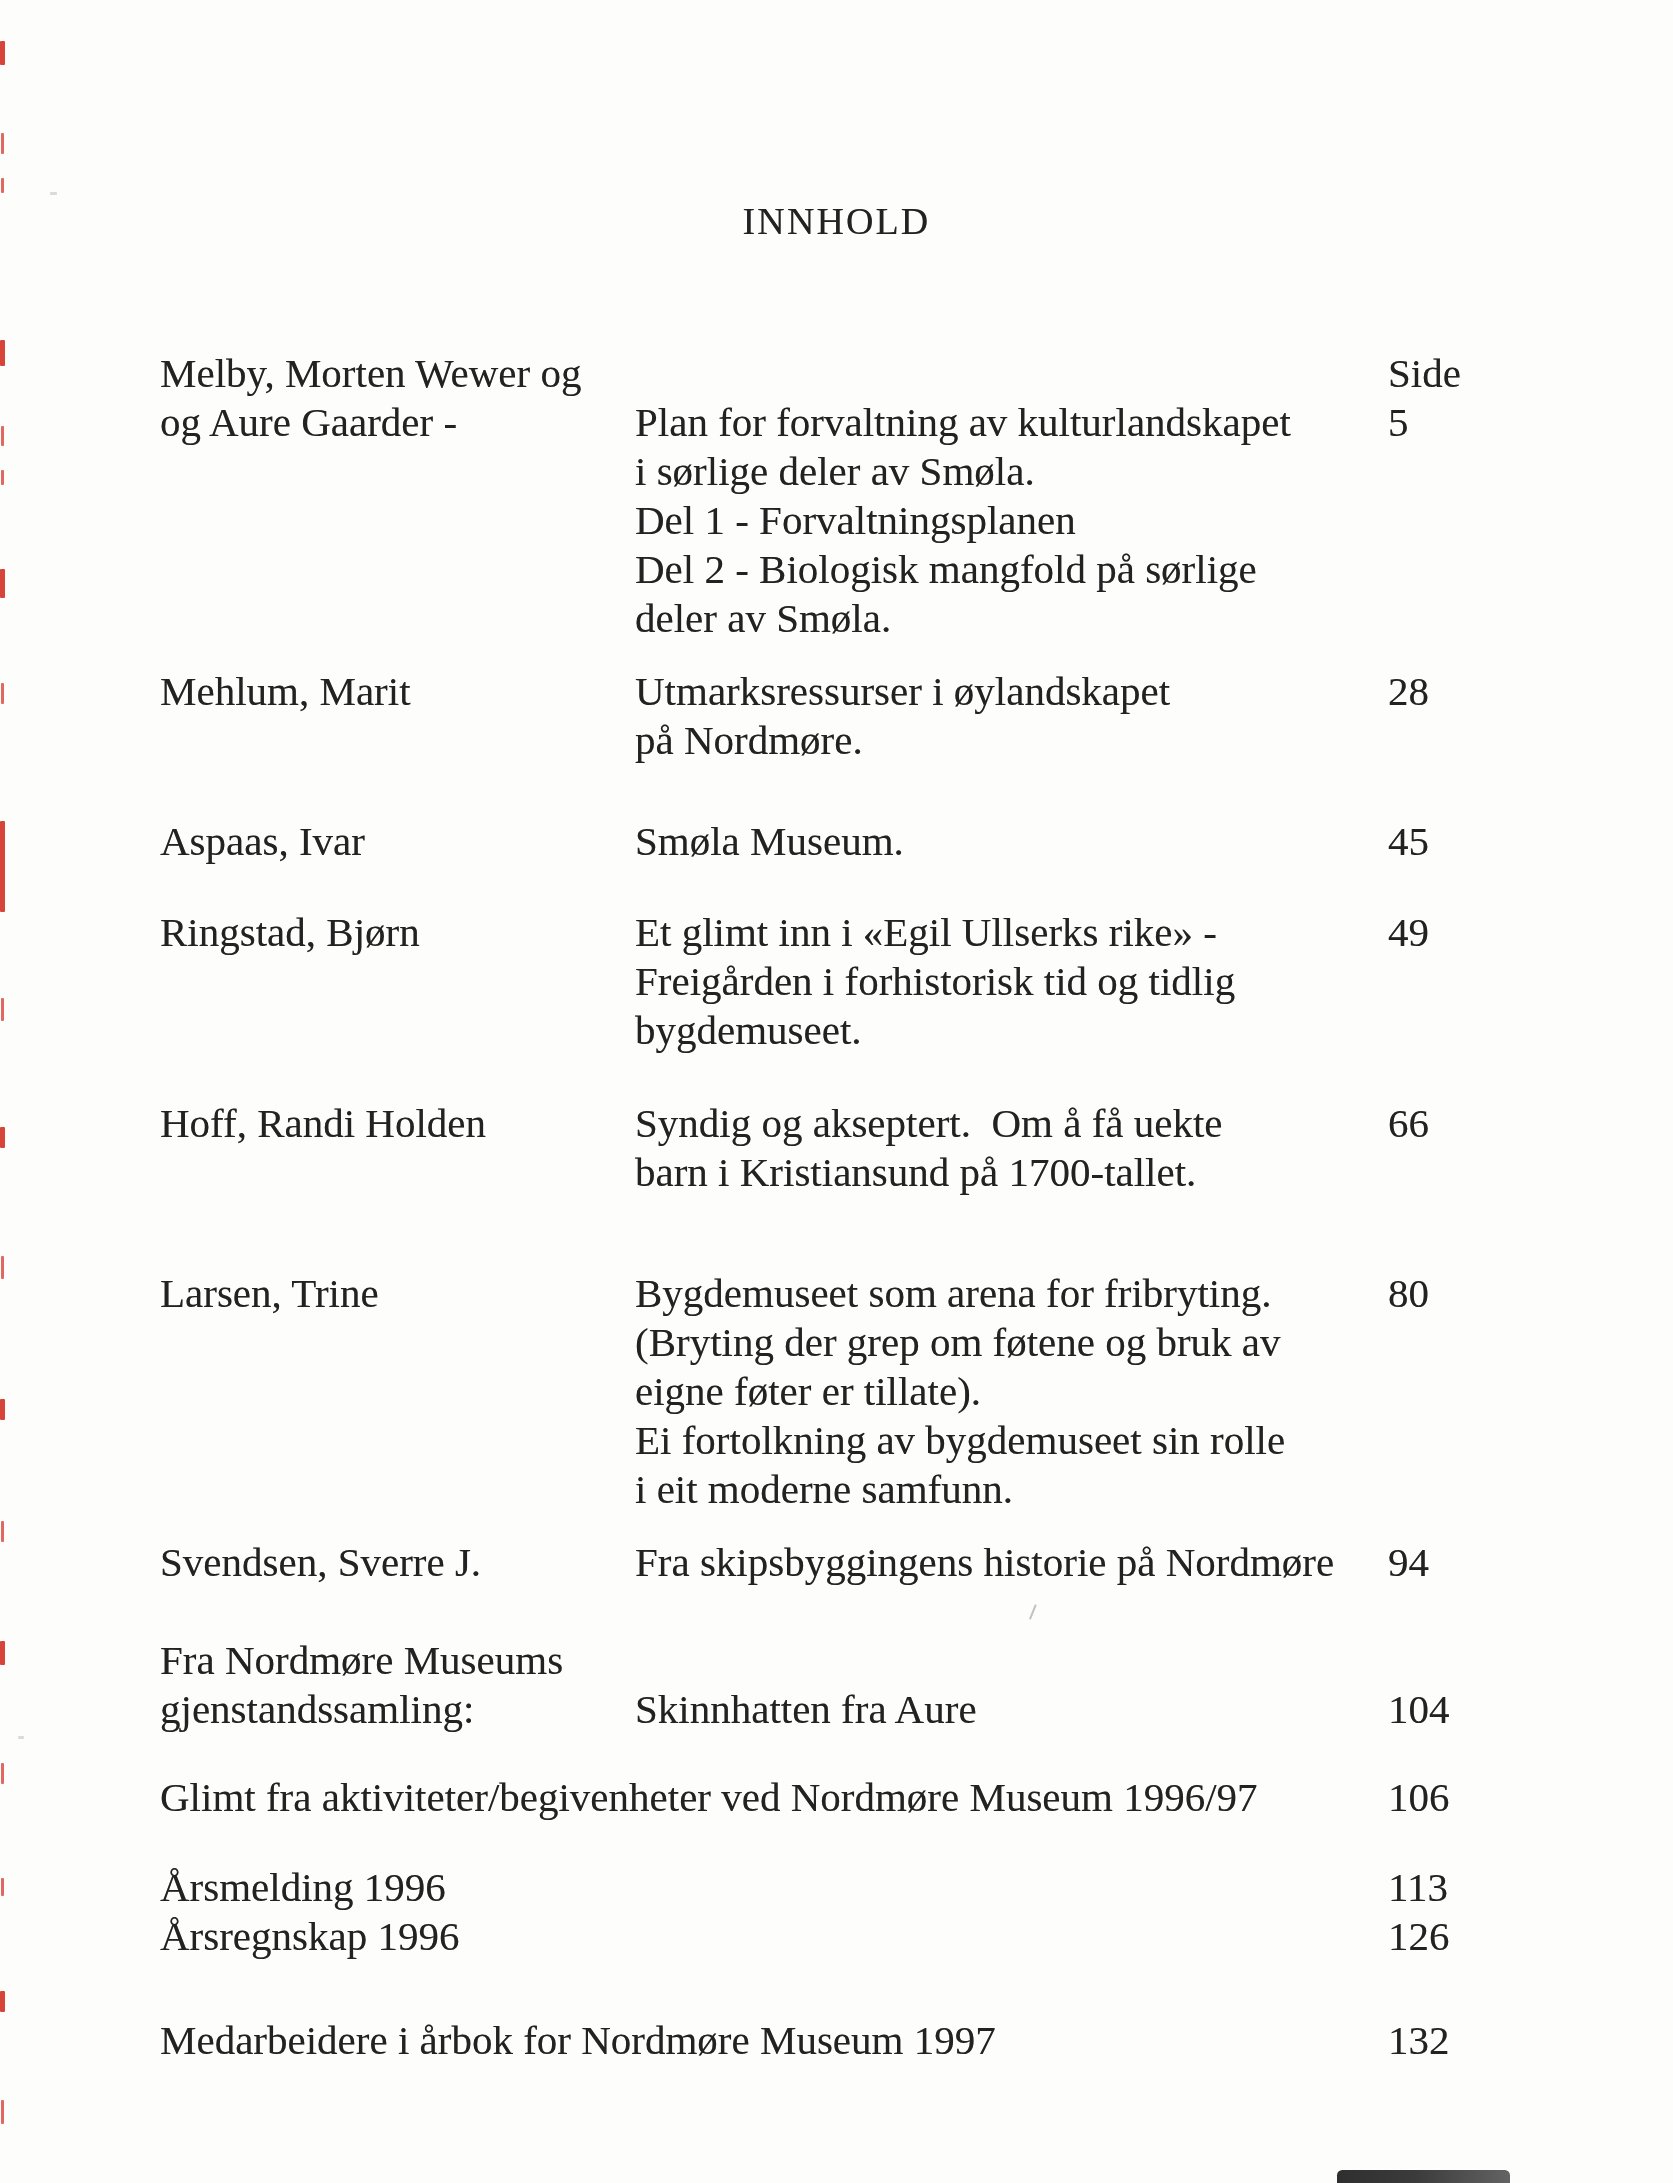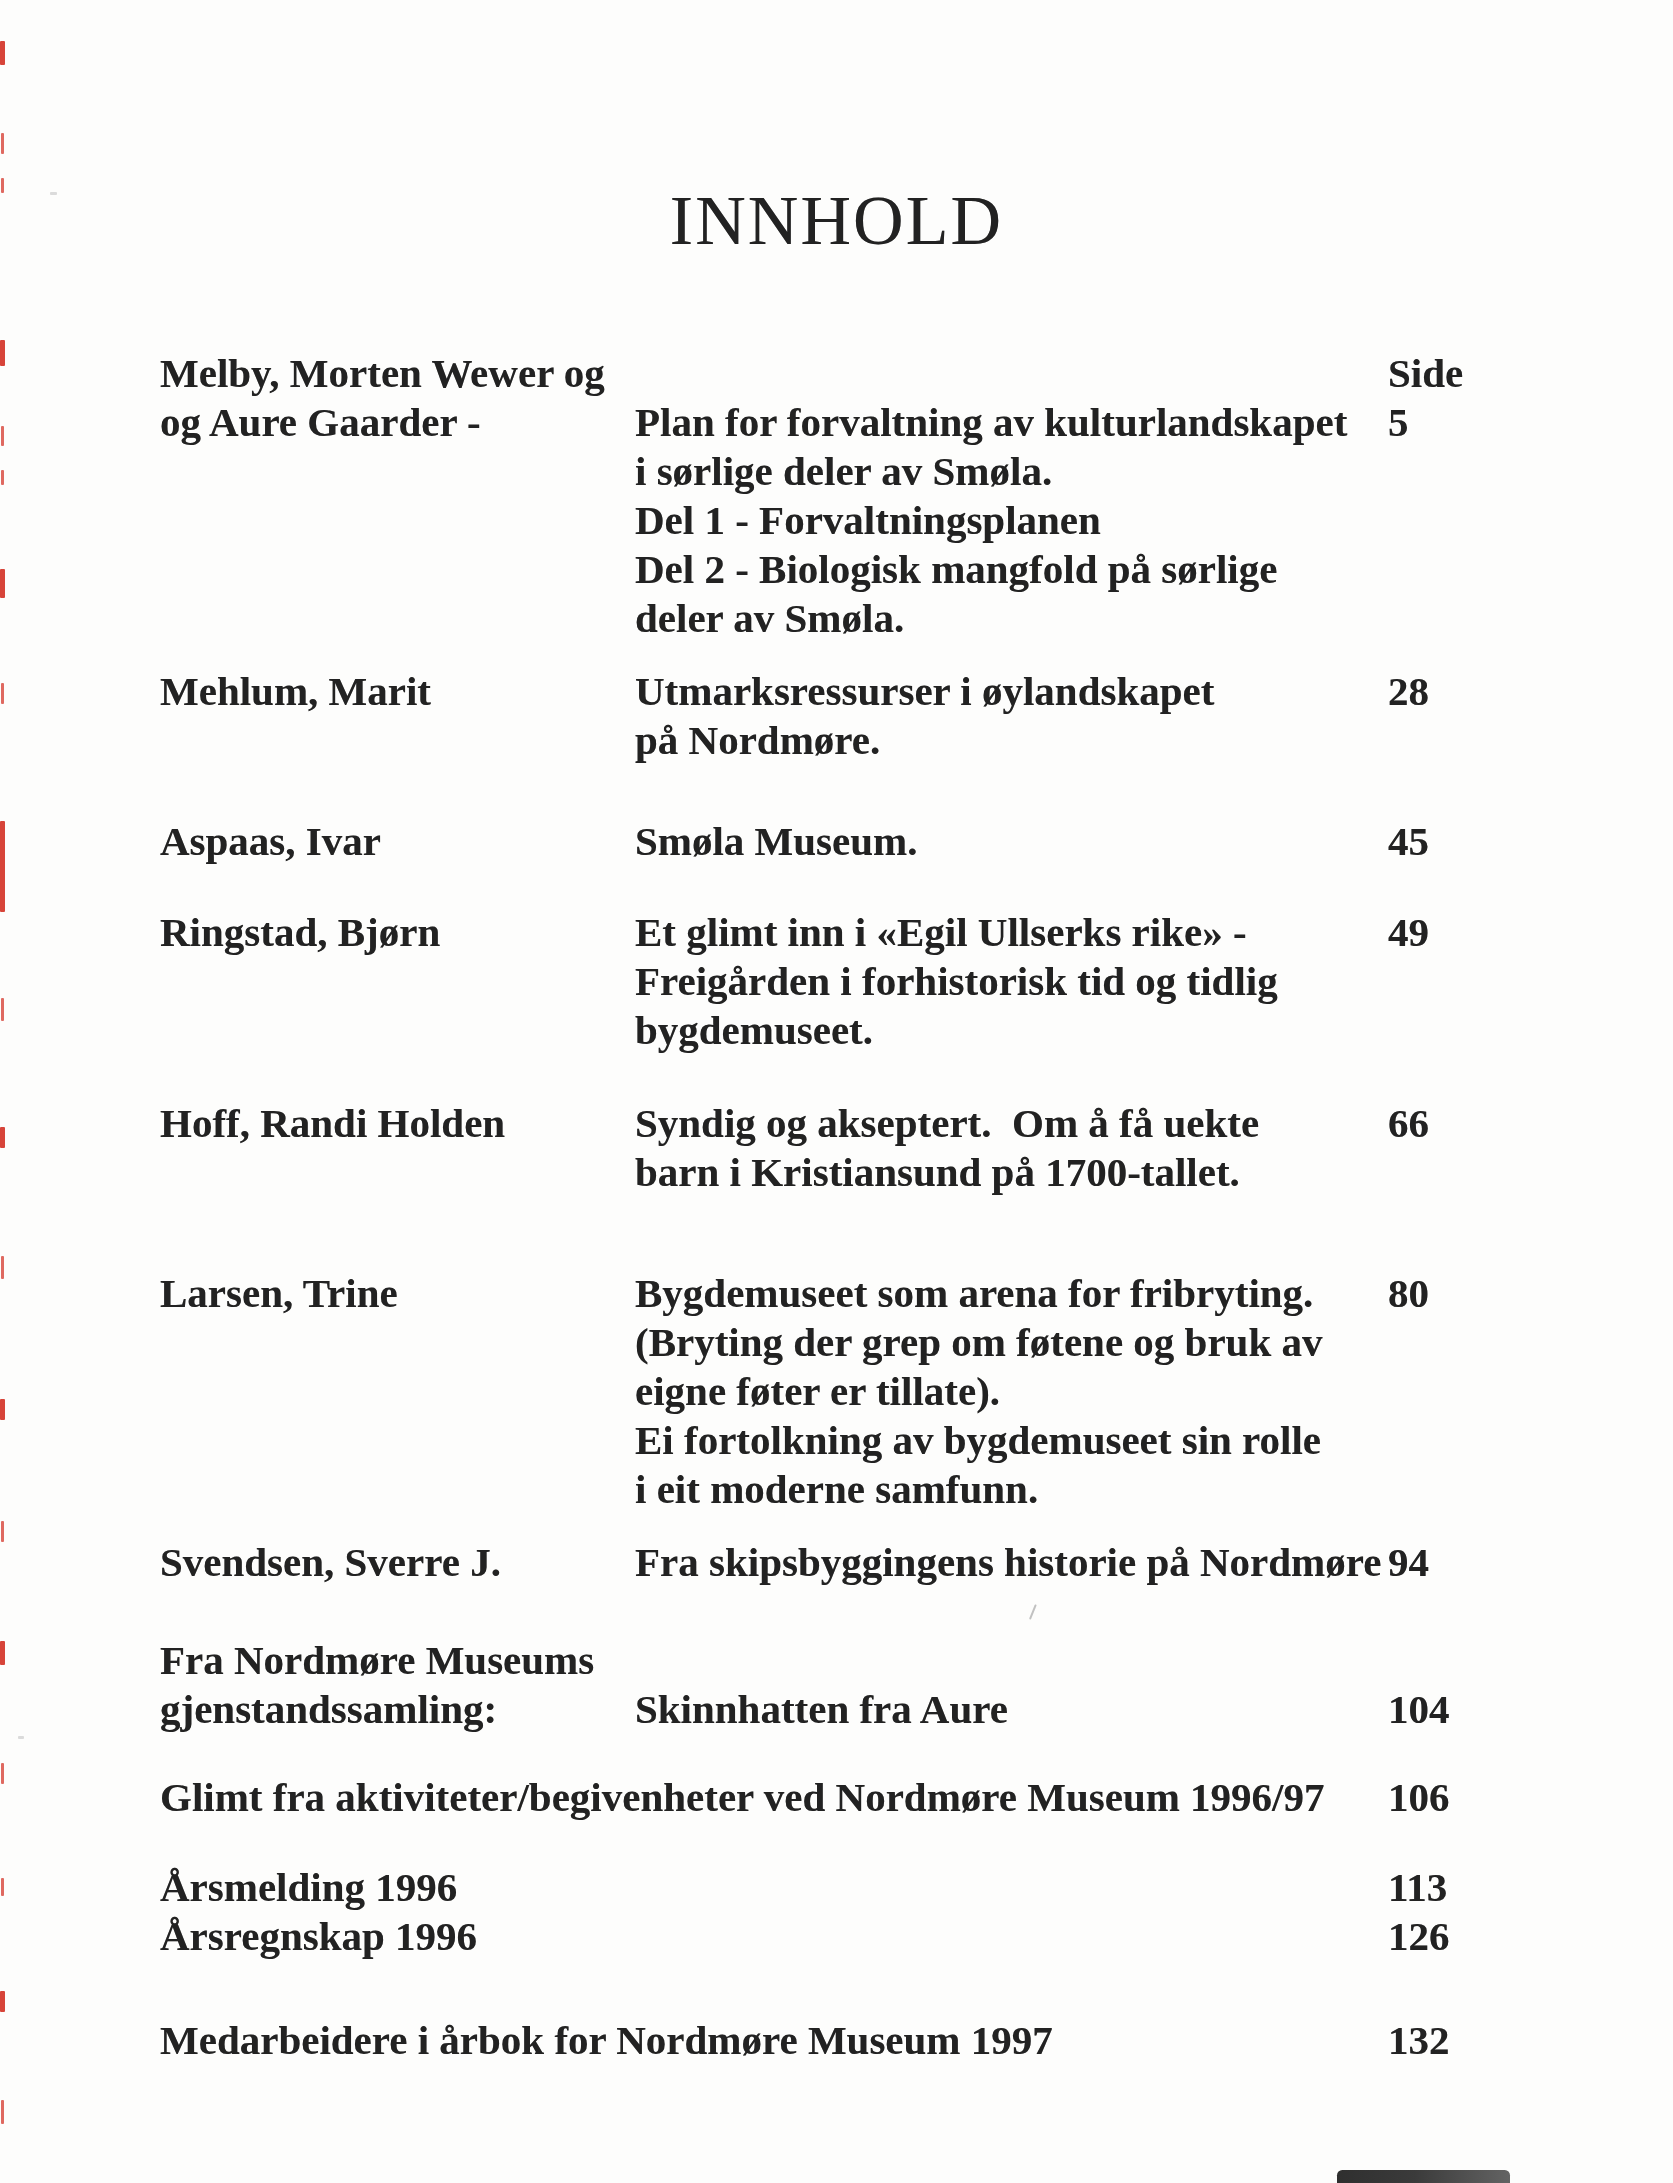--- a/index.html
+++ b/index.html
@@ -12,39 +12,38 @@
     position: relative;
     width: 1673px; height: 2183px;
     background: var(--paper, #fdfdfc);
     font-family: "Liberation Serif", "DejaVu Serif", serif;
     color: var(--text, #222222);
   }
   .doc-title {
     margin: 0;
     padding-top: 194px;
     text-align: center;
-    font-size: 70px;
+    font-size: 38px;
     font-weight: normal;
     line-height: 54px;
     letter-spacing: 2.1px;
     text-shadow: 0 0 0.5px rgba(20,20,20,0.4);
   }
   .toc {
     margin-top: 101px;
     padding-left: 160px;
     padding-right: 135px;
     font-size: 41px;
     line-height: 49px;
     text-shadow: 0 0 0.5px rgba(20,20,20,0.35);
   }
   .entry {
     display: grid;
     grid-template-columns: 475px 1fr 150px;
     align-items: start;
-    font-weight: bold;
   }
   .col { min-width: 0; }
   .line { display: block; white-space: pre; }
   .offset1 { padding-top: 49px; }
   .pagecol { }
   .fullline { grid-column: 1 / 3; }
 
   
   .artifact { position: absolute; pointer-events: none; }
   .red-mark { left: 0; width: 4.6px; background: var(--artifact-red, #d22a1e); opacity: 0.88; border-radius: 1px; }

